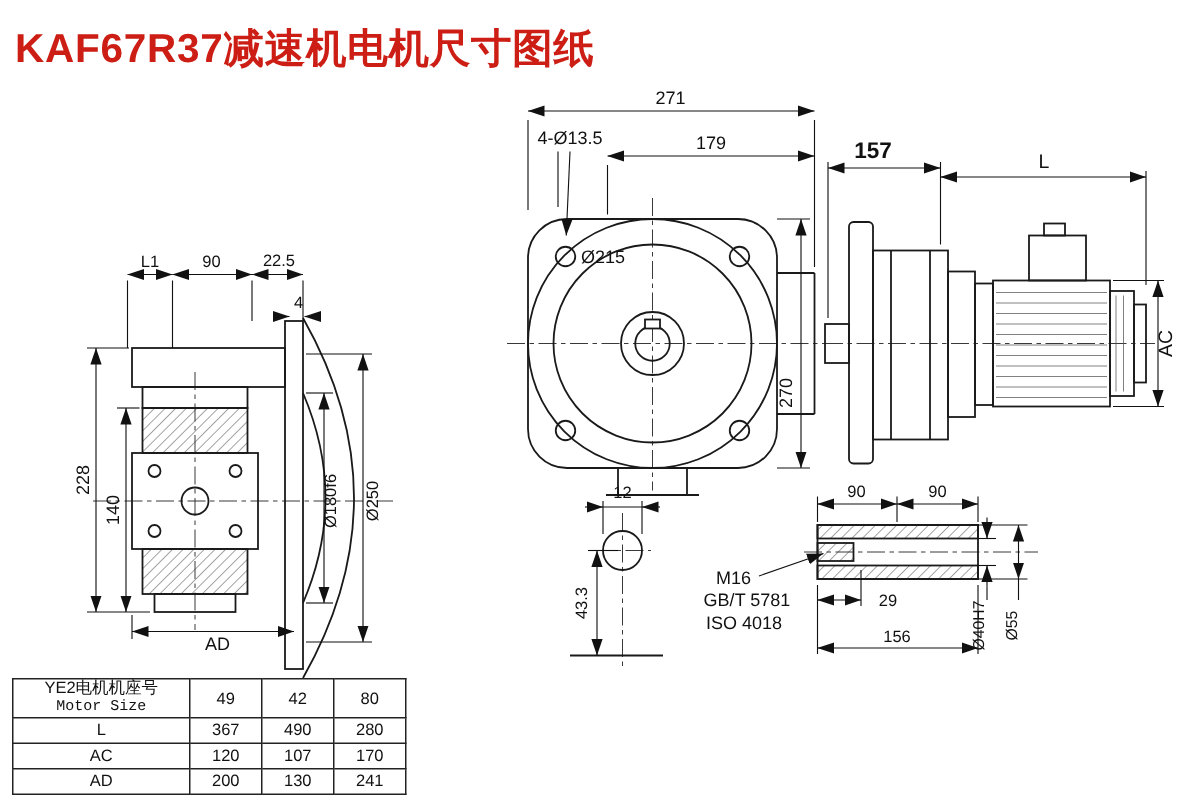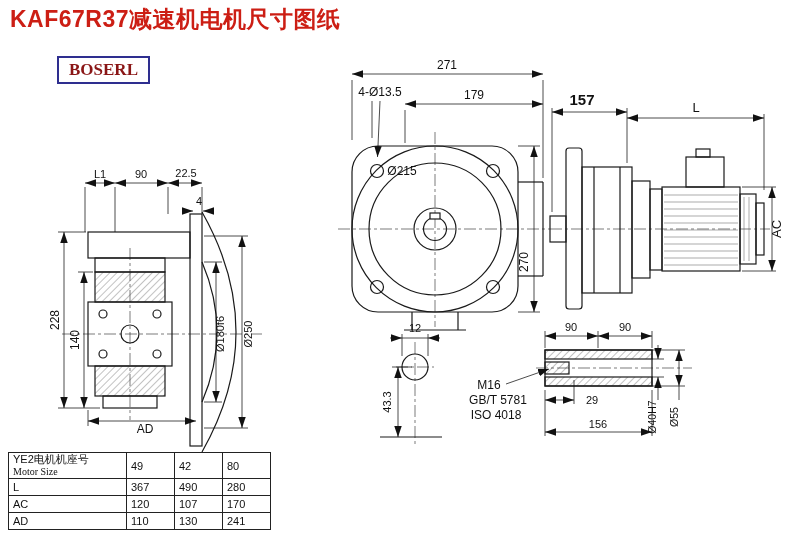--- a/index.html
+++ b/index.html
@@ -1,35 +1,34 @@
 <!DOCTYPE html>
 <html><head>
 <meta charset="utf-8">
 <style>
   *{box-sizing:border-box}
   html,body{margin:0;padding:0}
   body{width:800px;height:537px;background:#fff;font-family:"Liberation Sans",sans-serif;color:#111}
   .page{position:relative;width:800px;height:537px;background:#fff;overflow:hidden}
-  .title{position:absolute;left:10px;top:4px;margin:0;font-size:23px;font-weight:700;color:#cc1e14;letter-spacing:.5px}
+  .title{position:absolute;left:10px;top:14px;margin:0;font-size:27px;font-weight:700;color:#cc1e14;letter-spacing:.5px}
   .logo{position:absolute;left:57px;top:56px;border:2px solid #2e2e8f;padding:0 10px;font-family:"Liberation Serif",serif;font-size:17px;font-weight:700;color:#8a1616;line-height:24px;background:#fff}
   .drawing{position:absolute;left:0;top:0}
   svg text{font-family:"Liberation Sans",sans-serif;fill:#111}
-  .size-table{position:absolute;left:8px;top:452px;border-collapse:collapse;background:#fff}
+  .size-table{position:absolute;left:8px;top:452px;border-collapse:collapse;text-align:center;background:#fff}
   .size-table td{border:1px solid #222;padding:0 4px;font-size:11px;height:17px;min-width:48px}
   .size-table td.c1{min-width:118px}
   .hdr-cn{font-size:11px;line-height:13px}
-  .hdr-en{font-size:10px;line-height:12px;font-family:Liberation Serif, serif}
+  .hdr-en{font-size:10px;line-height:12px;font-family:Liberation Mono, monospace}
 </style>
 </head>
 <body>
 
 <div class="page">
 
   <h1 class="title">KAF67R37减速机电机尺寸图纸</h1>
-  <div class="logo">BOSERL</div>
 
   <svg class="drawing" width="800" height="537" viewBox="0 0 800 537">
     <defs>
       <marker id="arr" viewBox="0 0 10 10" refX="10" refY="5" markerWidth="11" markerHeight="11" markerUnits="userSpaceOnUse" orient="auto-start-reverse">
         <path d="M0,1.6 L10,5 L0,8.4 Z" fill="#111"></path>
       </marker>
       <pattern id="hatch" width="5" height="5" patternUnits="userSpaceOnUse" patternTransform="rotate(45)">
         <line x1="0" y1="0" x2="0" y2="5" stroke="#333" stroke-width="0.6"></line>
       </pattern>
     </defs>
@@ -243,20 +242,20 @@
         <td>280</td>
       </tr>
       <tr>
         <td class="c1">AC</td>
         <td>120</td>
         <td>107</td>
         <td>170</td>
       </tr>
       <tr>
         <td class="c1">AD</td>
-        <td>110</td>
+        <td>200</td>
         <td>130</td>
         <td>241</td>
       </tr>
     </tbody>
   </table>
 
 </div>
 
 </body></html>

